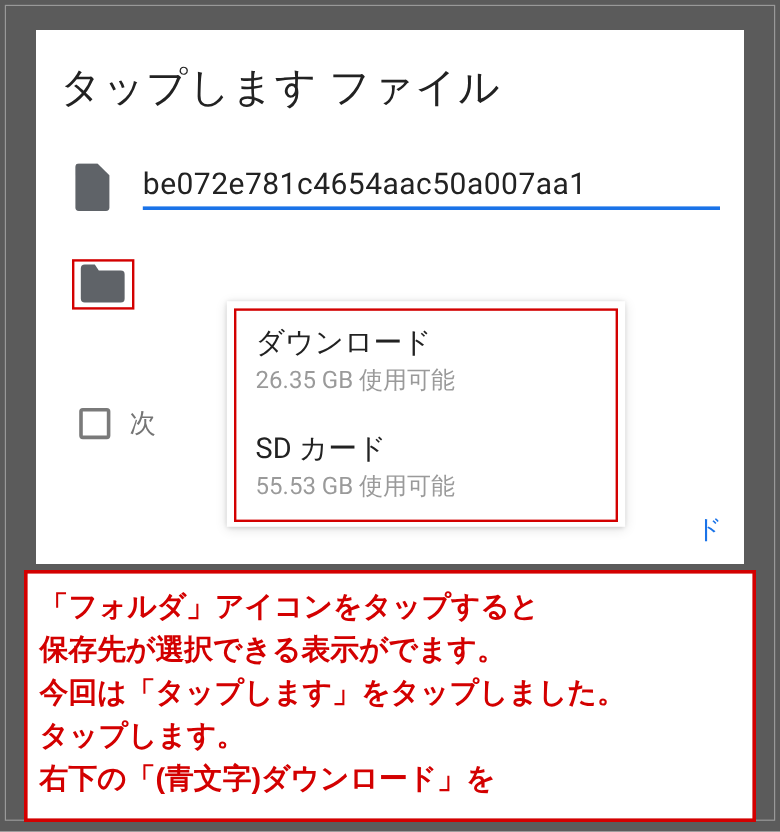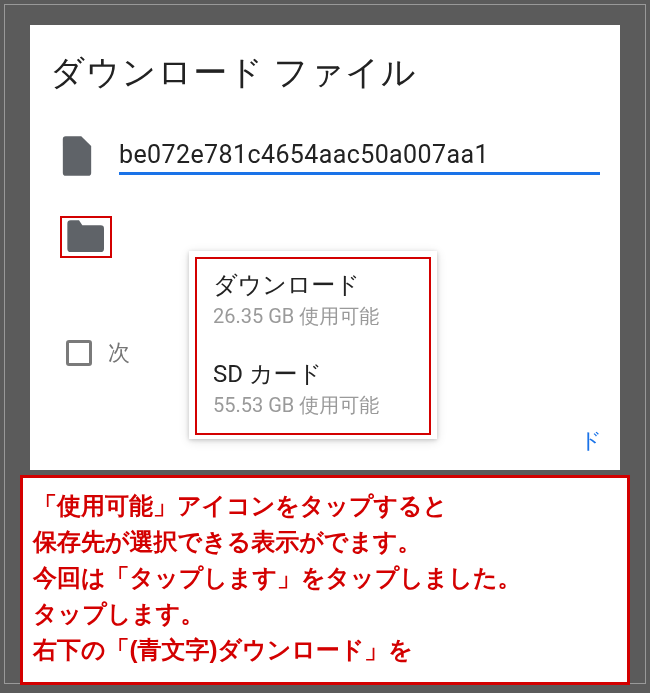--- a/index.html
+++ b/index.html
@@ -62,21 +62,21 @@
       border: 2px solid #d30000;
       padding: 2px 6px 2px 2px;
       display: inline-flex;
       align-items: center;
       background: #fff;
     }
     .dropdown-panel {
       position: absolute;
       left: 159px;
       top: 226px;
-      width: 248px;
+      width: 332px;
       background: #fff;
       box-shadow: 0 1px 4px rgba(0,0,0,0.18), 0 2px 10px rgba(0,0,0,0.12);
       z-index: 3;
     }
     .dropdown-highlight {
       border: 2px solid #d30000;
       margin: 6px 6px 4px 6px;
       padding: 10px 16px 14px 16px;
     }
     .opt-title {
@@ -126,21 +126,21 @@
       line-height: 1.5;
       font-family: "Hiragino Sans", "Yu Gothic", Meiryo, sans-serif;
     }
   </style>
 </head>
 <body>
 
 <div class="outer-border">
   <div class="dialog">
 
-    <div class="dialog-title">ダウンロード ファイル</div>
+    <div class="dialog-title">タップします ファイル</div>
 
     <div class="row">
       <span class="file-icon">
         <svg width="34" height="40" viewBox="0 0 24 28">
           <path d="M4 0 H15 L22 7 V26 Q22 28 20 28 H4 Q2 28 2 26 V2 Q2 0 4 0 Z" fill="#5f6368"></path>
         </svg>
       </span>
       <div class="filename-field">
         <div class="filename-text">be072e781c4654aac50a007aa1</div>
         <div class="underline"></div>
@@ -174,19 +174,19 @@
         <div>
           <div class="opt-title">SD カード</div>
           <div class="opt-sub">55.53 GB 使用可能</div>
         </div>
       </div>
     </div>
 
   </div>
 
   <div class="annotation">
-    <p>「使用可能」アイコンをタップすると</p>
+    <p>「フォルダ」アイコンをタップすると</p>
     <p>保存先が選択できる表示がでます。</p>
     <p>今回は「タップします」をタップしました。</p>
     <p>タップします。</p>
     <p>右下の「(青文字)ダウンロード」を</p>
   </div>
 </div>
 
 </body></html>

